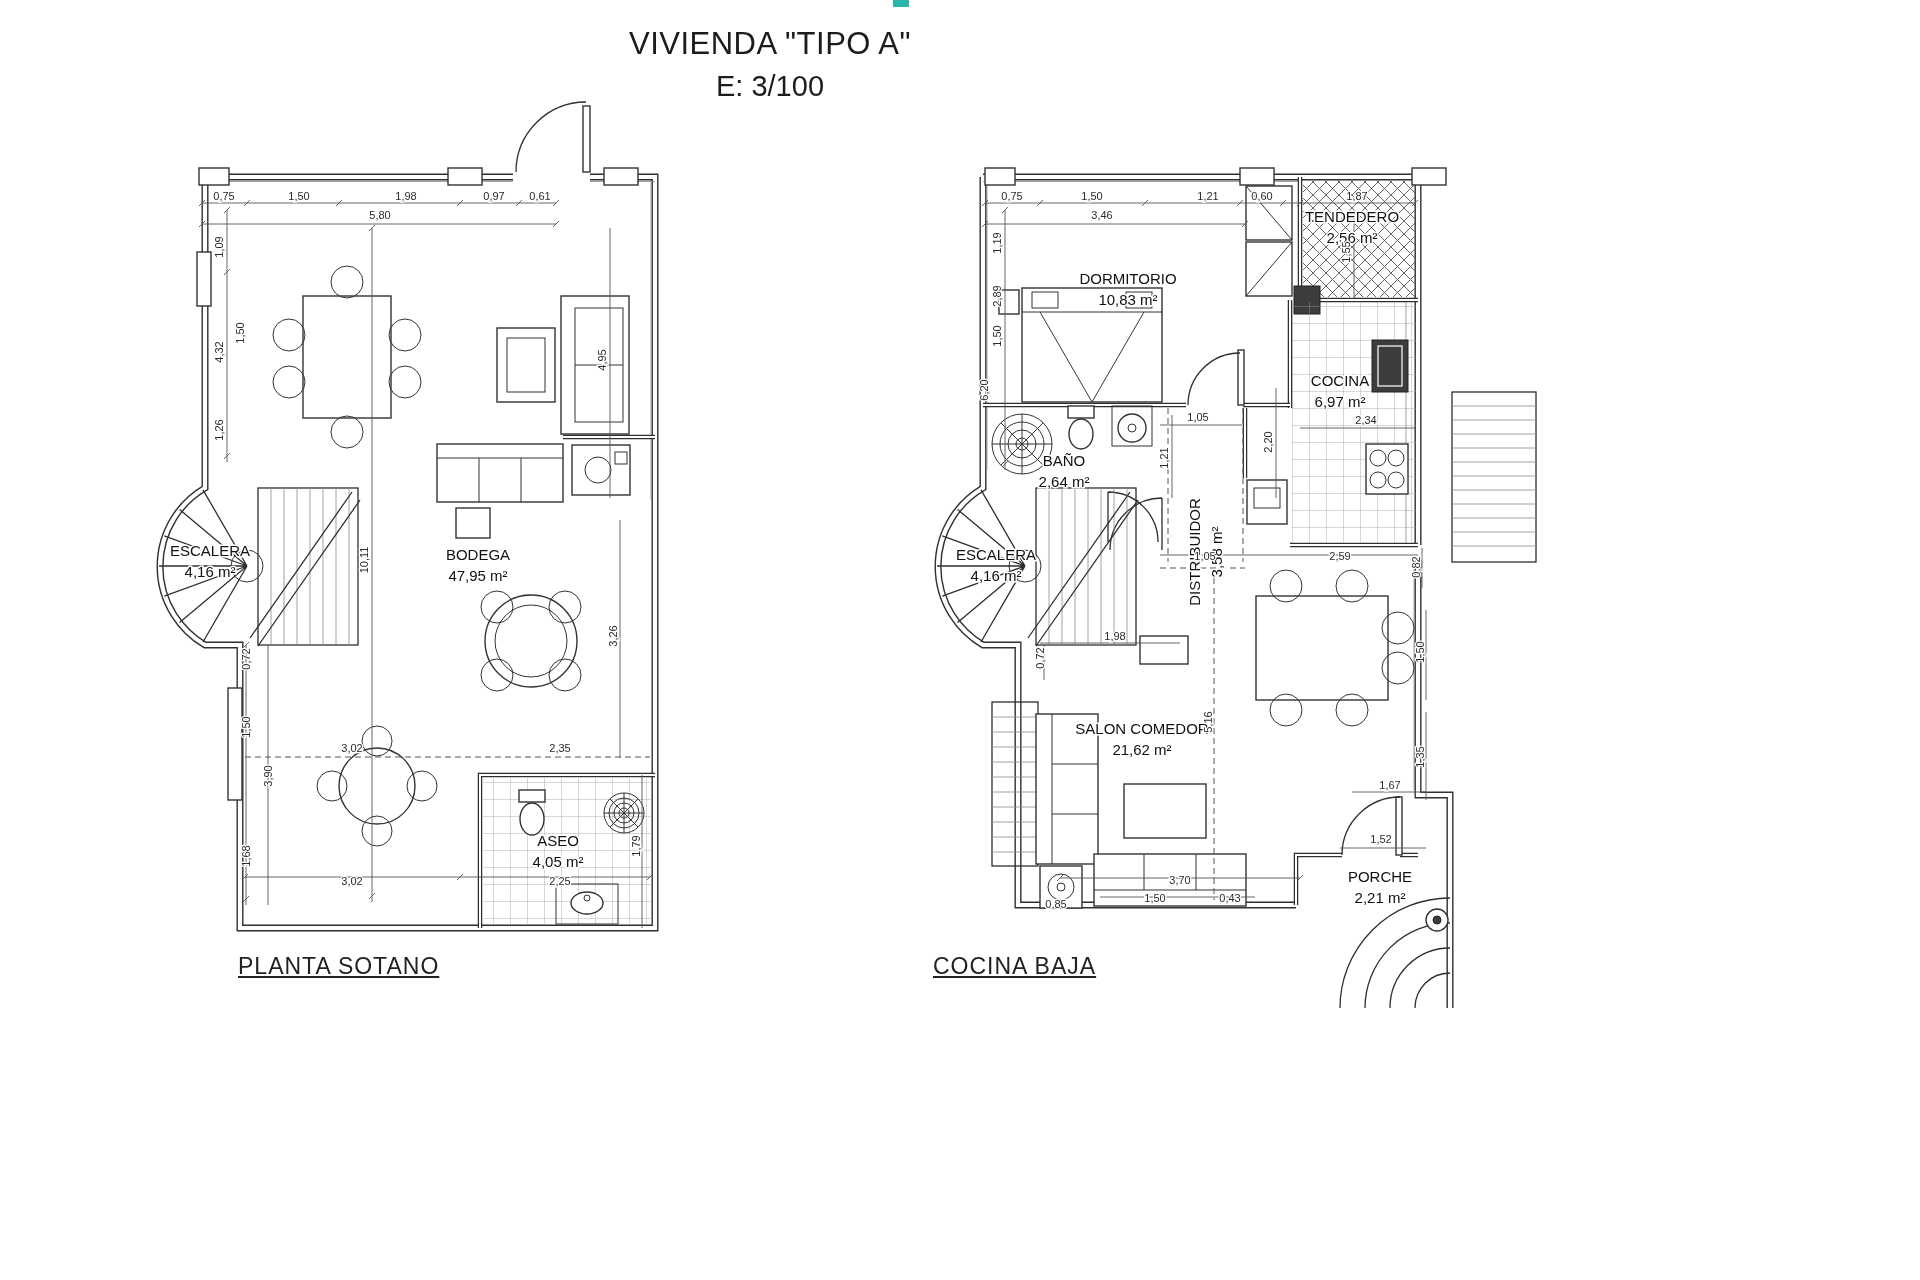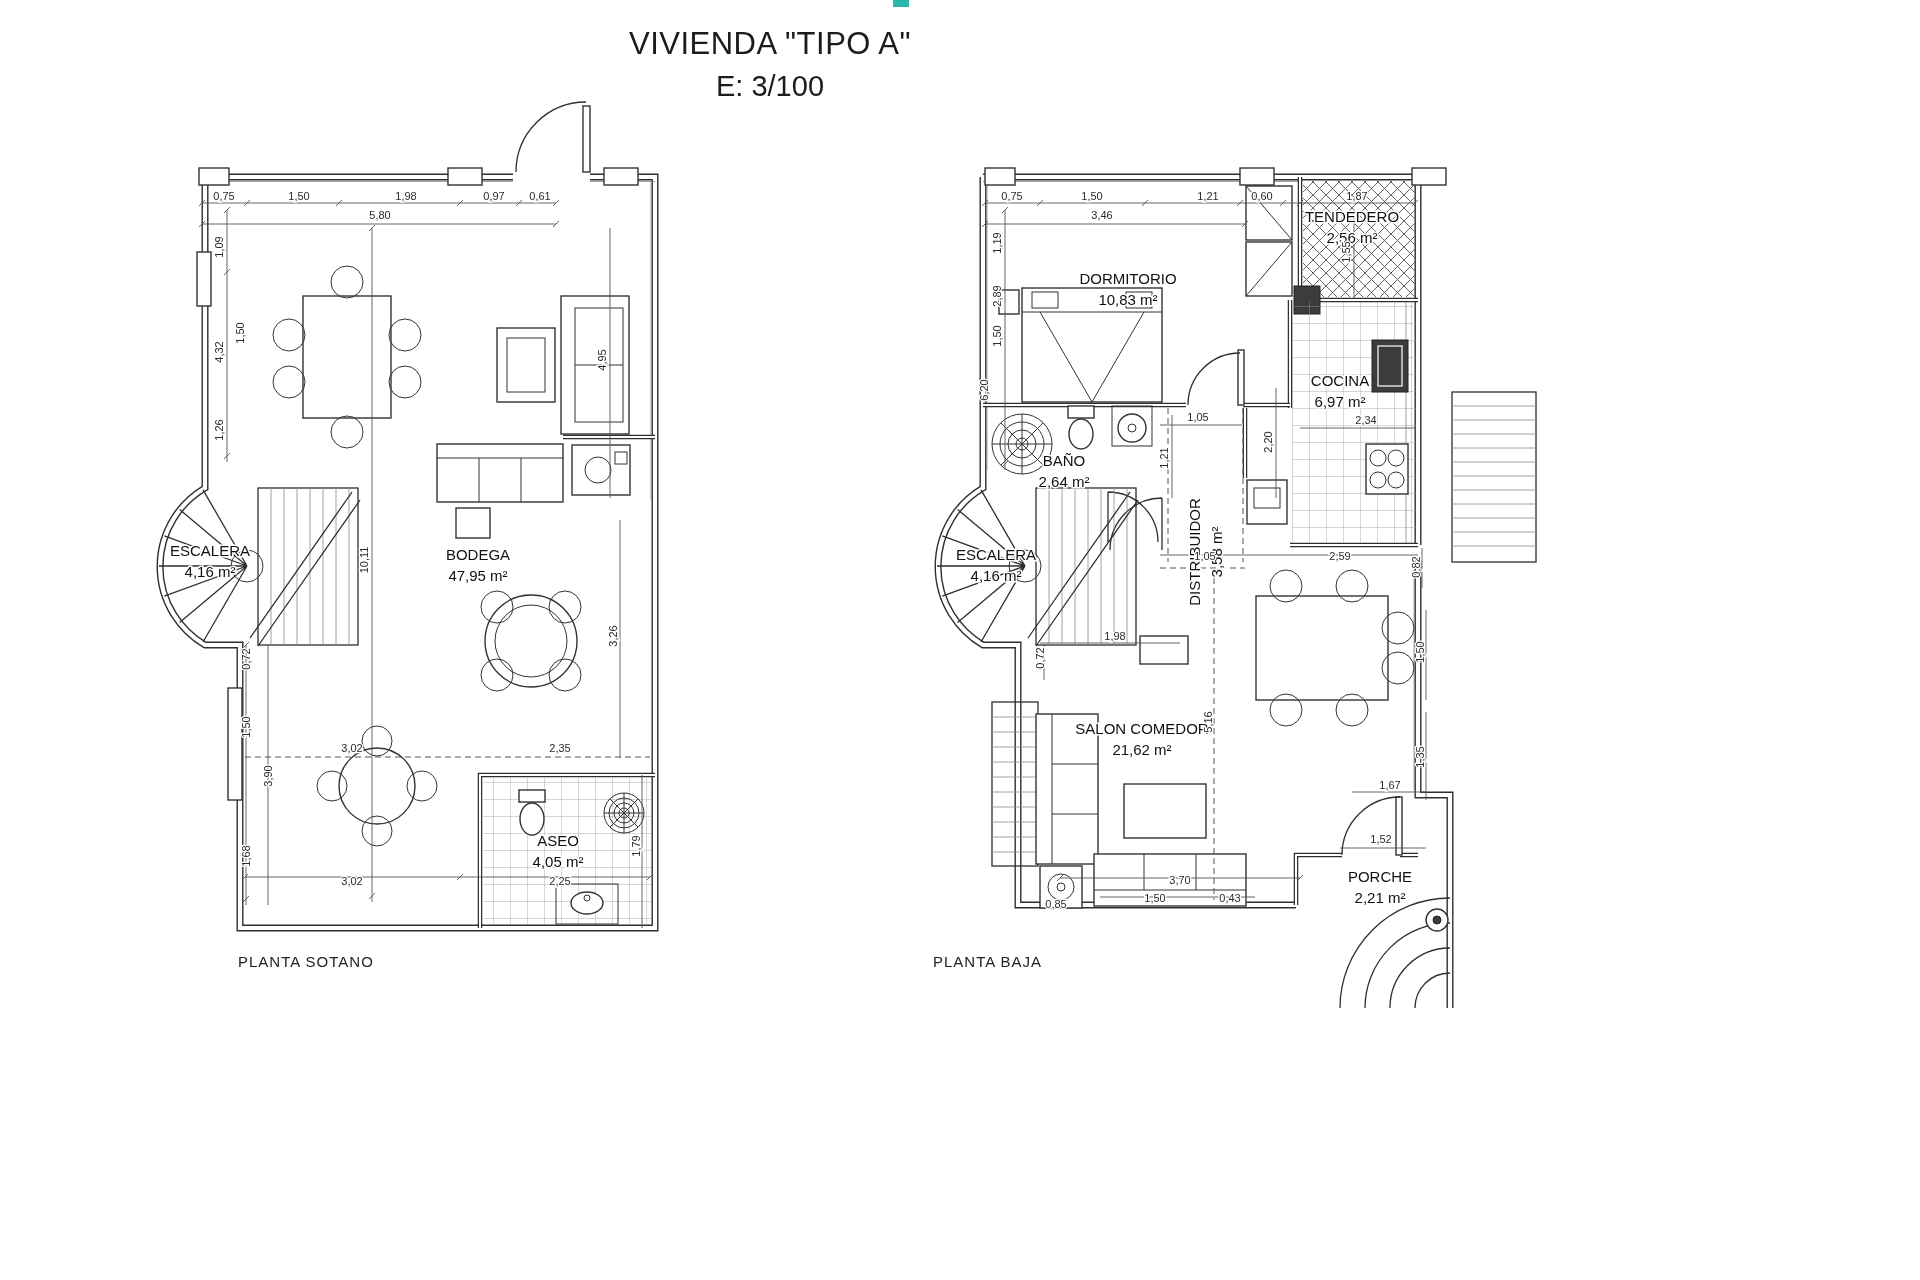--- a/index.html
+++ b/index.html
@@ -1,21 +1,21 @@
 <!DOCTYPE html>
 <html><head>
 <meta charset="utf-8">
 <style>
   html,body{margin:0;padding:0;background:#fff;}
   body{width:1920px;height:1280px;font-family:"Liberation Sans",sans-serif;position:relative;overflow:hidden;}
   .sheet{position:absolute;inset:0;background:#ffffff;}
   .title-block{position:absolute;top:26px;left:770px;transform:translateX(-50%);text-align:center;color:#1c1c1c;}
   .title-main{font-size:31px;letter-spacing:.5px;}
   .title-scale{font-size:29px;margin-top:8px;}
-  .plan-caption{position:absolute;font-size:15px;letter-spacing:1px;color:#222;}
+  .plan-caption{position:absolute;font-size:23px;letter-spacing:1px;color:#222;text-decoration:underline;}
   .caption-sotano{left:238px;top:953px;}
   .caption-baja{left:933px;top:953px;}
   .artifact{position:absolute;left:893px;top:0;width:16px;height:7px;background:#2ab7a9;}
   svg{position:absolute;left:0;top:0;}
   .wall{stroke:#2f2f2f;stroke-width:7;fill:none;stroke-linejoin:miter;}
   .wallcore{stroke:#ffffff;stroke-width:4.2;fill:none;stroke-linejoin:miter;}
   .wthin{stroke:#2f2f2f;stroke-width:4.5;fill:none;}
   .wthincore{stroke:#ffffff;stroke-width:2;fill:none;}
   .ln{stroke:#2f2f2f;stroke-width:1.3;fill:none;}
   .lt{stroke:#8a8a8a;stroke-width:.8;fill:none;}
@@ -372,14 +372,14 @@
         <text x="1390" y="789" class="dimlabel">1,67</text>
         <text x="1381" y="843" class="dimlabel">1,52</text>
         <text x="1180" y="884" class="dimlabel">3,70</text>
         <text x="1155" y="902" class="dimlabel">1,50</text>
         <text x="1230" y="902" class="dimlabel">0,43</text>
         <text x="1056" y="908" class="dimlabel">0,85</text>
       </g>
   </svg>
 
   <div class="plan-caption caption-sotano">PLANTA SOTANO</div>
-  <div class="plan-caption caption-baja">PLANTA BAJA</div>
+  <div class="plan-caption caption-baja">COCINA BAJA</div>
 </div>
 
 </body></html>

